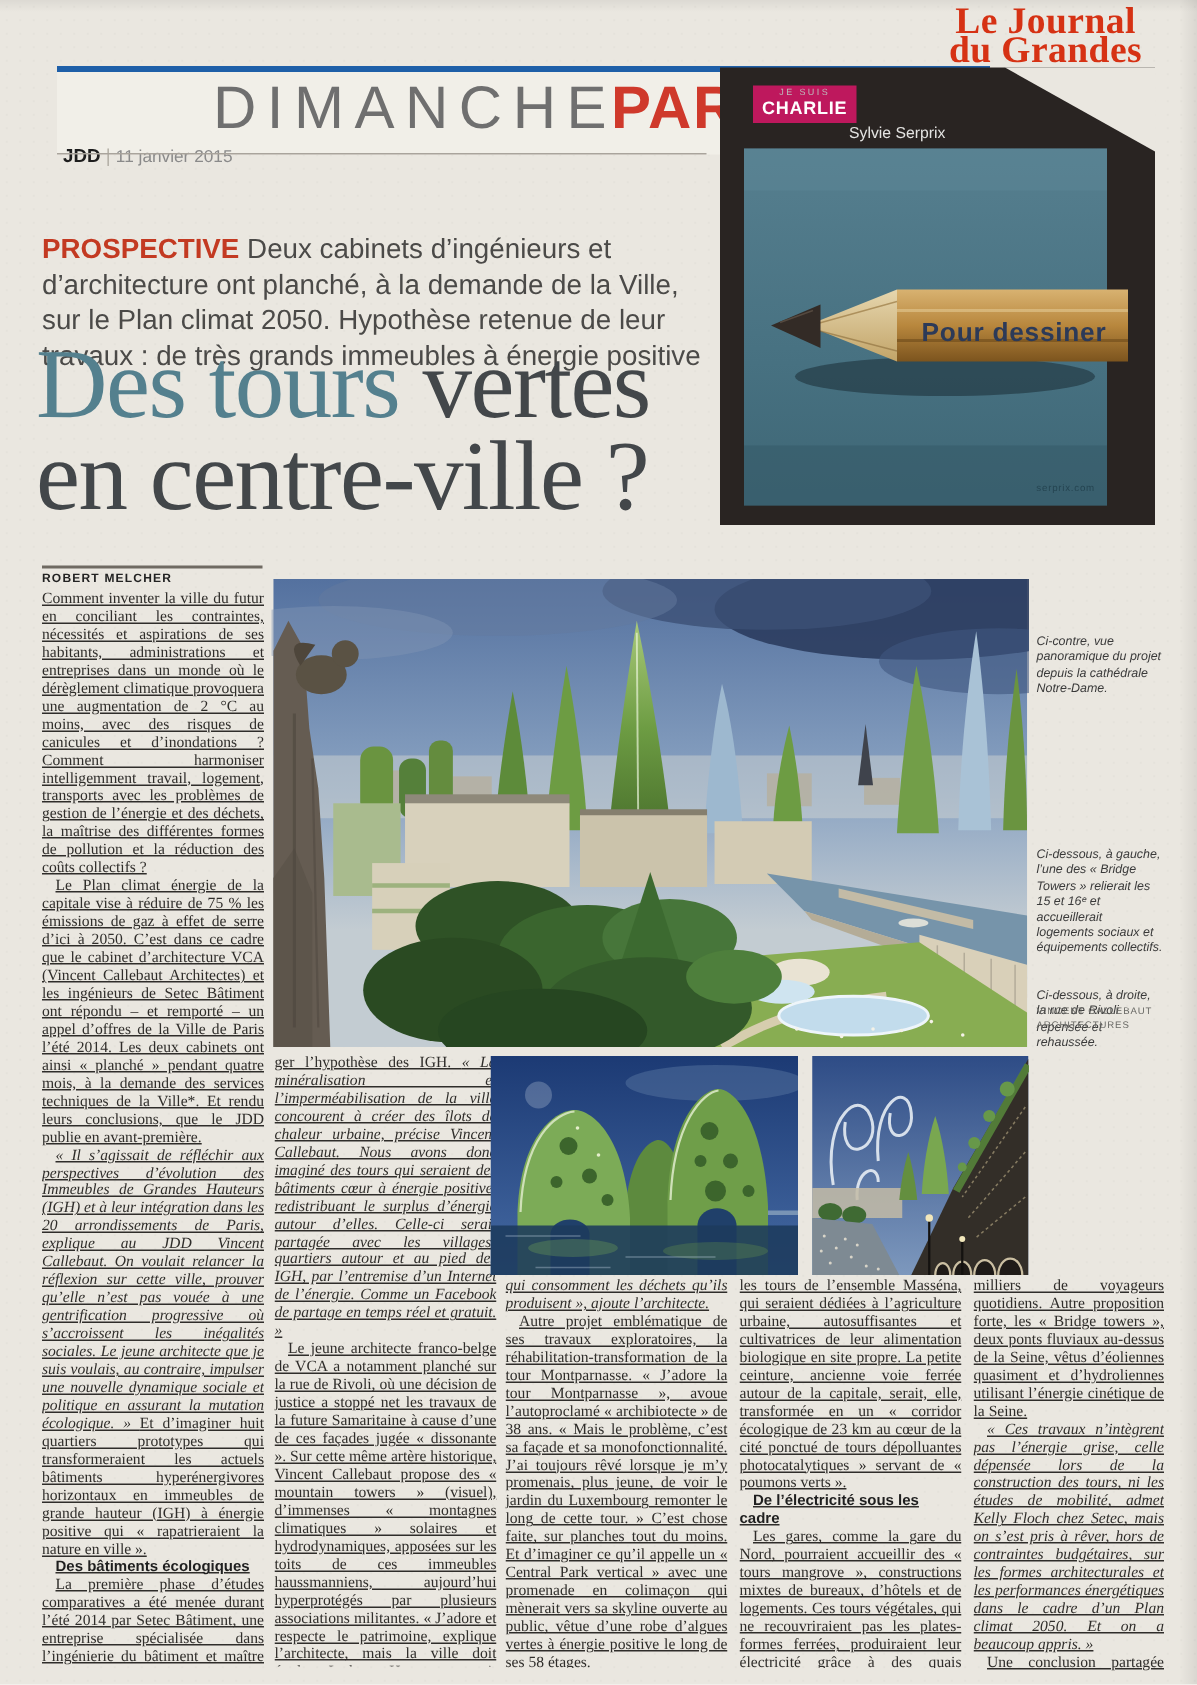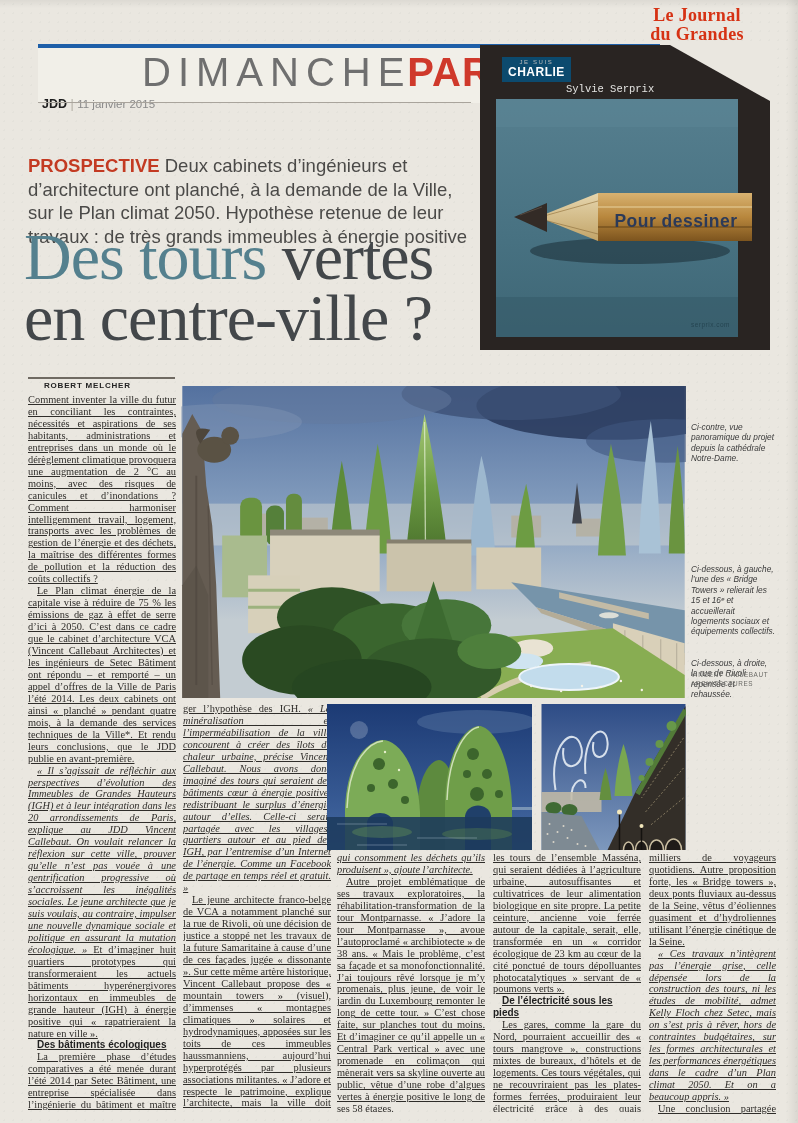--- a/index.html
+++ b/index.html
@@ -6,21 +6,21 @@
   .page{position:relative;width:798px;height:1123px;background:#eae7e0;overflow:hidden;
         font-family:"Liberation Serif",serif;
         background-image:radial-gradient(rgba(0,0,0,0.025) 1px, transparent 1px);
         background-size:9px 9px;}
   .abs{position:absolute;}
   .edge-shadow-r{right:0;top:0;width:12px;height:100%;background:linear-gradient(to right,transparent,rgba(0,0,0,.07));}
   .edge-shadow-t{left:0;top:0;width:100%;height:8px;background:linear-gradient(to bottom,rgba(0,0,0,.06),transparent);}
 
   
   .masthead{font-family:"Liberation Serif",serif;font-weight:bold;color:#d63214;
-            font-size:18px;line-height:18.5px;text-align:center;letter-spacing:.3px;}
+            font-size:25px;line-height:18.5px;text-align:center;letter-spacing:.3px;}
 
   
   .header-band{background:#f1efe8;}
   .blue-rule{background:#1e5fa8;}
   .gray-rule{background:#a9a49c;}
   .hdr-brand{font-family:"Liberation Sans",sans-serif;font-weight:bold;font-size:12.5px;color:#1d1d1d;}
   .hdr-date{font-family:"Liberation Sans",sans-serif;font-size:11.5px;color:#8a8a8a;font-weight:normal;}
   .hdr-sep{color:#b3afa6;font-weight:normal;}
   .section-title{font-family:"Liberation Sans",sans-serif;font-size:40px;white-space:nowrap;}
   .section-dimanche{color:#6f6f6f;font-weight:300;letter-spacing:7px;}
@@ -31,33 +31,33 @@
   .kicker{color:#c33a22;font-weight:bold;}
 
   
   .hl{font-family:Liberation Serif, serif;font-weight:300;font-size:66px;line-height:61px;
       letter-spacing:-1px;color:#43474a;white-space:nowrap;}
   .hl-teal{color:#54808e;}
 
   
   .illus{background:#292422;}
   .corner-cut{width:0;height:0;border-top:56px solid #eae7e0;border-left:100px solid transparent;right:0;top:0;}
-  .jesuis{background:#0c4a6e;color:#fff;padding:2px 6px 3px;text-align:center;}
+  .jesuis{background:#be185d;color:#fff;padding:2px 6px 3px;text-align:center;}
   .jesuis .l1{font-family:"Liberation Sans",sans-serif;font-size:6px;letter-spacing:1.6px;color:#bdbdbd;}
   .jesuis .l2{font-family:"Liberation Sans",sans-serif;font-size:12px;font-weight:800;letter-spacing:.5px;color:#ffffff;}
-  .illus-credit{font-family:Liberation Mono, monospace;font-size:10.5px;color:#e4e4e2;}
+  .illus-credit{font-family:Liberation Sans, sans-serif;font-size:10.5px;color:#e4e4e2;}
 
   
   .bodytext{font-size:10.4px;line-height:11.95px;text-align:justify;color:#2f2d2a;overflow:hidden;text-decoration:underline;}
   .bodytext p{margin:0;text-indent:9px;}
   .bodytext p.noindent{text-indent:0;}
   .i{font-style:italic;}
   .subhead{font-family:"Liberation Sans",sans-serif;font-weight:bold;font-size:10px;color:#1f1f1f;
            margin:5px 0 1px;text-indent:0;text-align:left;}
-  .byline{font-family:"Liberation Sans",sans-serif;font-weight:bold;font-size:8px;letter-spacing:.8px;color:#222;margin-left:16px;}
+  .byline{font-family:"Liberation Sans",sans-serif;font-weight:bold;font-size:8px;letter-spacing:.8px;color:#222;}
   .byline-rule{background:#6f6a62;height:2px;}
 
   
   .caption{font-family:"Liberation Sans",sans-serif;font-style:italic;font-size:8.3px;line-height:10.4px;color:#3a3a3a;margin-top:33px;}
   .photo-credit{font-family:"Liberation Sans",sans-serif;font-size:6.4px;letter-spacing:.6px;line-height:8.5px;color:#6a6a66;}
 
   svg text{font-family:"Liberation Sans",sans-serif;}
 </style>
 </head>
 <body>
@@ -364,21 +364,21 @@
   </div>
 
   <div class="abs bodytext" style="left:337px;top:852px;width:148px;height:260px;">
     <p class="noindent i">qui consomment les déchets qu’ils produisent », ajoute l’architecte.</p>
     <p>Autre projet emblématique de ses travaux exploratoires, la réhabilitation-transformation de la tour Montparnasse. « J’adore la tour Montparnasse », avoue l’autoproclamé « archibiotecte » de 38 ans. « Mais le problème, c’est sa façade et sa monofonctionnalité. J’ai toujours rêvé lorsque je m’y promenais, plus jeune, de voir le jardin du Luxembourg remonter le long de cette tour. » C’est chose faite, sur planches tout du moins. Et d’imaginer ce qu’il appelle un « Central Park vertical » avec une promenade en colimaçon qui mènerait vers sa skyline ouverte au public, vêtue d’une robe d’algues vertes à énergie positive le long de ses 58 étages.</p>
 
   </div>
 
   <div class="abs bodytext" style="left:493px;top:852px;width:148px;height:260px;">
     <p class="noindent">les tours de l’ensemble Masséna, qui seraient dédiées à l’agriculture urbaine, autosuffisantes et cultivatrices de leur alimentation biologique en site propre. La petite ceinture, ancienne voie ferrée autour de la capitale, serait, elle, transformée en un « corridor écologique de 23 km au cœur de la cité ponctué de tours dépolluantes photocatalytiques » servant de « poumons verts ».</p>
-    <p class="subhead">De l’électricité sous les pieds</p>
+    <p class="subhead">De l’électricité sous les cadre</p>
     <p>Les gares, comme la gare du Nord, pourraient accueillir des « tours mangrove », constructions mixtes de bureaux, d’hôtels et de logements. Ces tours végétales, qui ne recouvriraient pas les plates-formes ferrées, produiraient leur électricité grâce à des quais tapissés de capteurs piézoélectriques générant de l’énergie sous les pas des centaines de</p>
   </div>
 
   <div class="abs bodytext" style="left:649px;top:852px;width:127px;height:262px;">
     <p class="noindent">milliers de voyageurs quotidiens. Autre proposition forte, les « Bridge towers », deux ponts fluviaux au-dessus de la Seine, vêtus d’éoliennes quasiment et d’hydroliennes utilisant l’énergie cinétique de la Seine.</p>
     <p class="i">« Ces travaux n’intègrent pas l’énergie grise, celle dépensée lors de la construction des tours, ni les études de mobilité, admet Kelly Floch chez Setec, mais on s’est pris à rêver, hors de contraintes budgétaires, sur les formes architecturales et les performances énergétiques dans le cadre d’un Plan climat 2050. Et on a beaucoup appris. »</p>
     <p><span>Une conclusion partagée par Vincent Callebaut : </span></p>
 
   </div>
 

